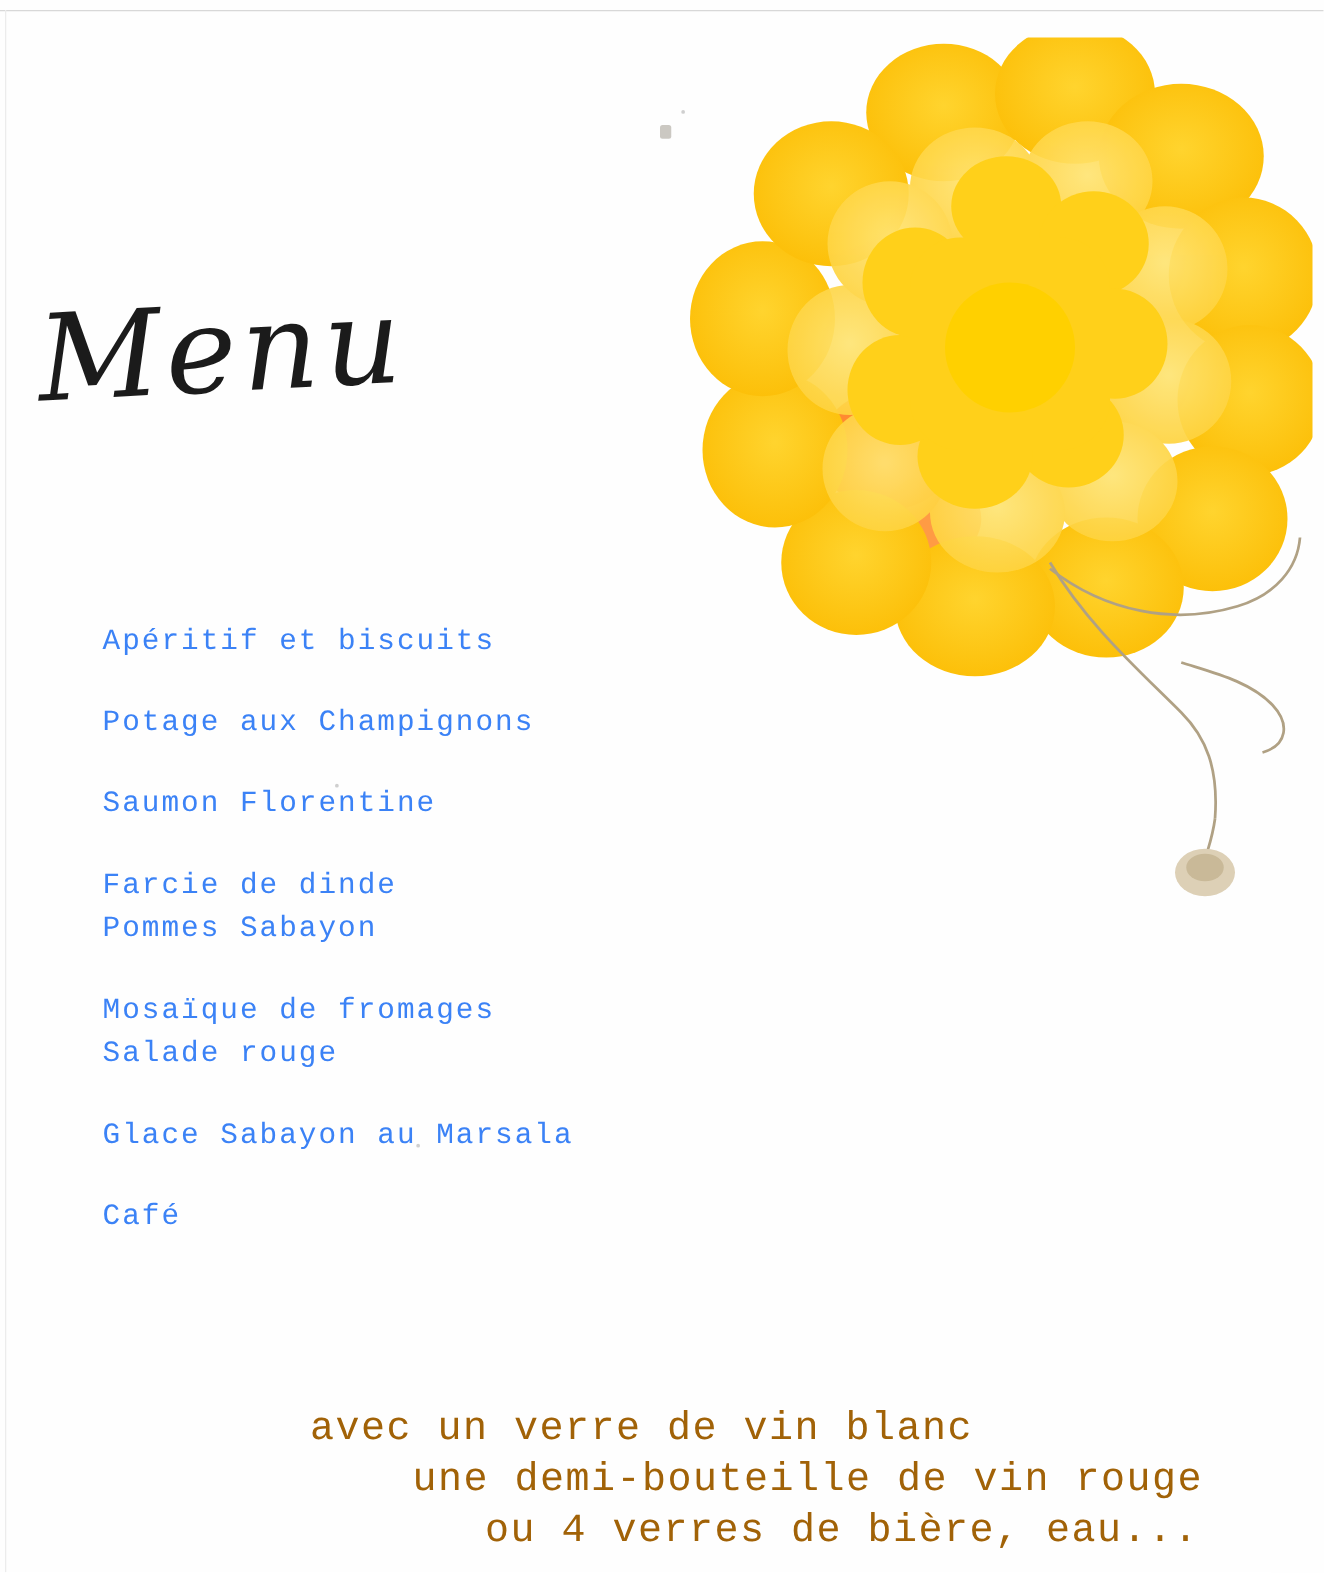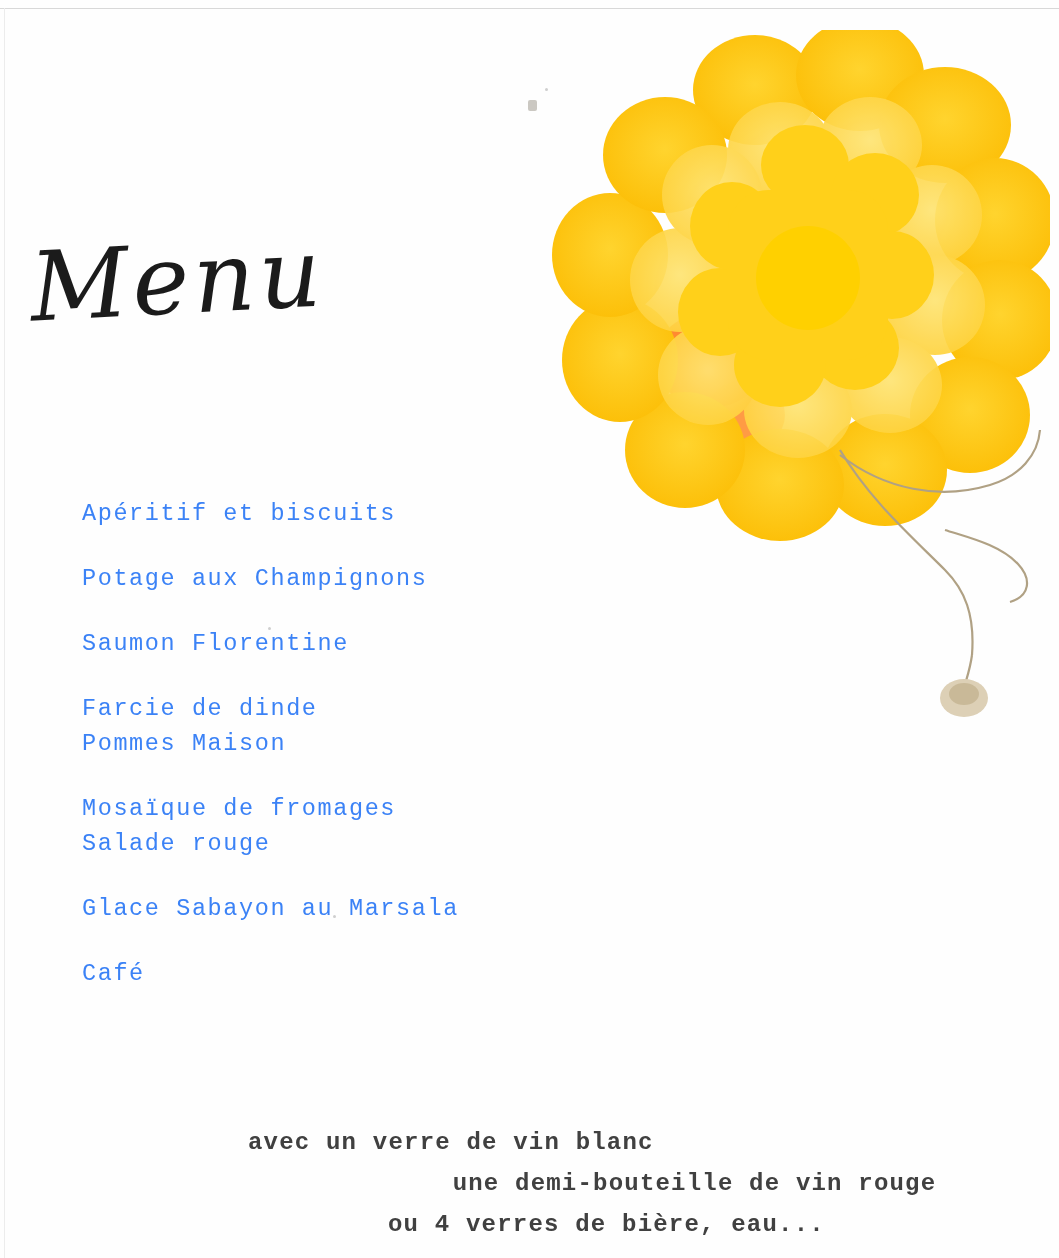--- a/index.html
+++ b/index.html
@@ -72,29 +72,29 @@
 
   
   .drinks {
     position: absolute;
     left: 0;
     top: 1122px;
     width: 1059px;
   }
   .drink-line {
     font-family: "Liberation Mono", monospace;
-    font-weight: bold;
-    font-size: 24px;
+    font-weight: normal;
+    font-size: 32px;
     letter-spacing: 1.2px;
     line-height: 41px;
-    color: #404040;
+    color: #a16207;
     white-space: nowrap;
   }
   .drink-1 { margin-left: 248px; }
-  .drink-2 { margin-left: 330px; text-align: center; }
+  .drink-2 { margin-left: 330px; }
   .drink-3 { margin-left: 388px; }
 
   
   .flower-wrap {
     position: absolute;
     left: 540px;
     top: 30px;
     width: 510px;
     height: 700px;
     pointer-events: none;
@@ -211,21 +211,21 @@
     <div class="course-group">
       <div class="course-line">Potage aux Champignons</div>
     </div>
 
     <div class="course-group">
       <div class="course-line">Saumon Florentine</div>
     </div>
 
     <div class="course-group">
       <div class="course-line">Farcie de dinde</div>
-      <div class="course-line">Pommes Maison</div>
+      <div class="course-line">Pommes Sabayon</div>
     </div>
 
     <div class="course-group">
       <div class="course-line">Mosaïque de fromages</div>
       <div class="course-line">Salade rouge</div>
     </div>
 
     <div class="course-group">
       <div class="course-line">Glace Sabayon au Marsala</div>
     </div>

